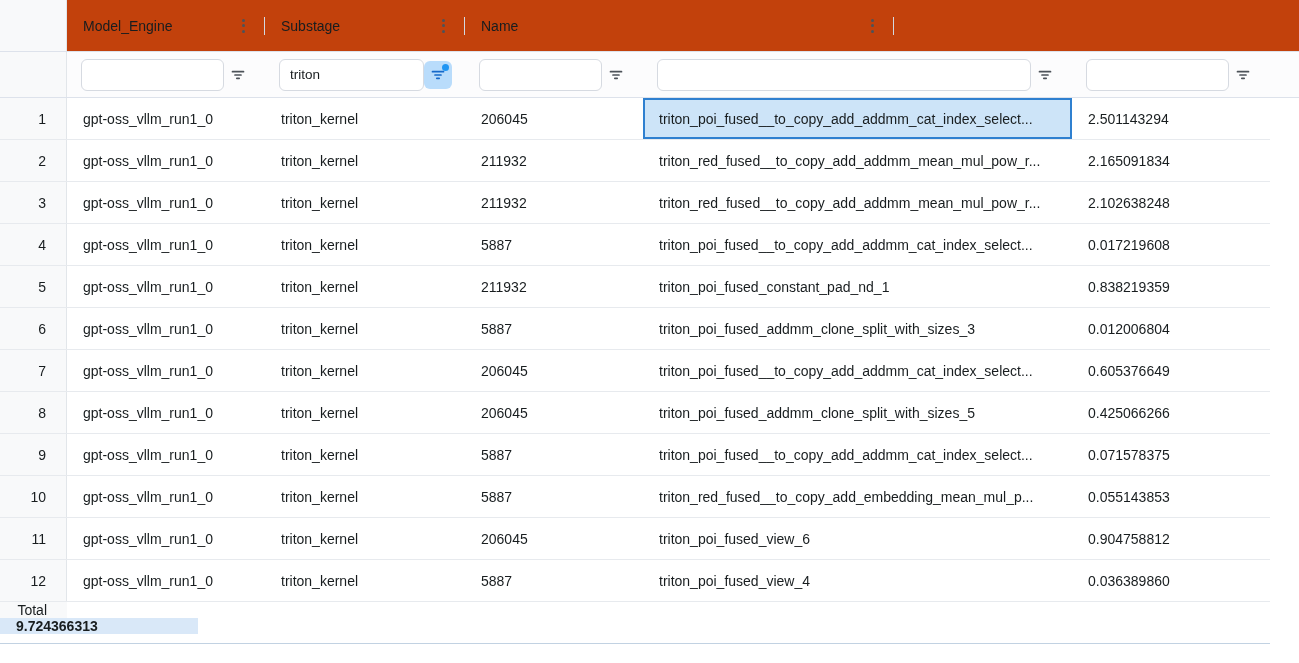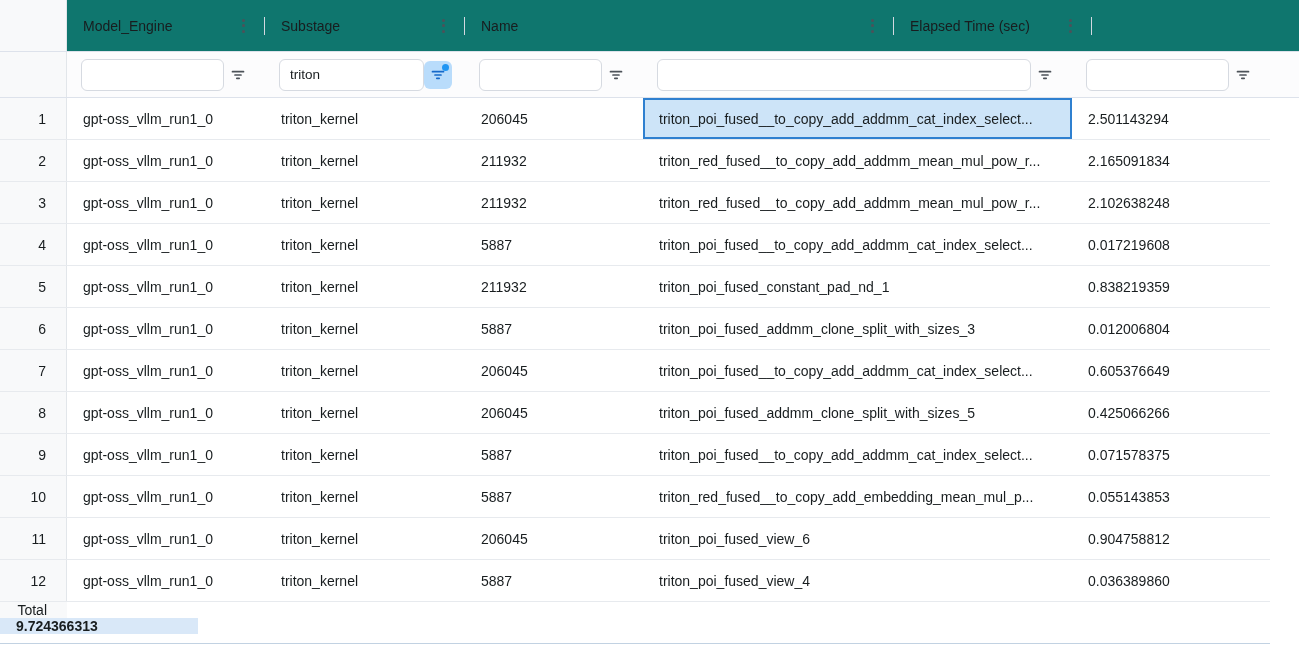--- a/index.html
+++ b/index.html
@@ -1,21 +1,21 @@
 <!DOCTYPE html>
 <html><head>
 <meta charset="utf-8">
 <style>
   * { margin:0; padding:0; box-sizing:border-box; }
   html,body { background:#fff; }
   body { font-family:"Liberation Sans", sans-serif; color:#181d1f; }
   .page { position:relative; width:1299px; height:663px; background:#fff; overflow:hidden; }
 
   
-  .header-band { display:flex; width:1299px; height:52px; background:#0f766e; border-bottom:1px solid #dde2eb; }
+  .header-band { display:flex; width:1299px; height:52px; background:#c2410c; border-bottom:1px solid #dde2eb; }
   .corner-cell { width:67px; height:100%; background:#f8f9fa; border-right:1px solid #e2e6ea; flex:none; }
   .hcell { position:relative; display:flex; align-items:center; padding:0 10px 0 16px; flex:none; }
   .hcell::after { content:''; position:absolute; right:0; top:50%; transform:translateY(-50%); width:1px; height:18px; background:#d3d8e0; }
   .hlabel { flex:1; font-size:14px; font-weight:500; color:#181d1f; white-space:nowrap; overflow:hidden; }
   .menu-icon { width:24px; height:24px; display:flex; flex-direction:column; align-items:center; justify-content:center; gap:2.5px; cursor:pointer; flex:none; }
   .menu-icon i { width:3px; height:3px; border-radius:50%; background:#4c5259; }
 
   
   .filter-band { display:flex; width:1299px; height:46px; background:#fcfcfd; border-bottom:1px solid #dde2eb; }
   .fspacer { width:67px; height:100%; background:#f8f9fa; border-right:1px solid #e2e6ea; flex:none; }
@@ -70,28 +70,20 @@
         </span>
     </div>
     <div class="hcell c-name">
       <span class="hlabel">Name</span>
       <span class="menu-icon">
           <i></i>
           <i></i>
           <i></i>
         </span>
     </div>
-    <div class="hcell c-elapsed">
-      <span class="hlabel">Elapsed Time (sec)</span>
-      <span class="menu-icon">
-          <i></i>
-          <i></i>
-          <i></i>
-        </span>
-    </div>
   </div>
 
   <div class="filter-band">
     <div class="fspacer"></div>
 
     <div class="fcell c-model">
       <input type="text" value="" style="">
       <button class="filter-btn">
         <svg width="16" height="16" viewBox="0 0 16 16">
             <path d="M2.5 4.7h11M5 8h6M6.8 11.3h2.4" stroke="currentColor" stroke-width="1.7" stroke-linecap="round" fill="none"></path>

